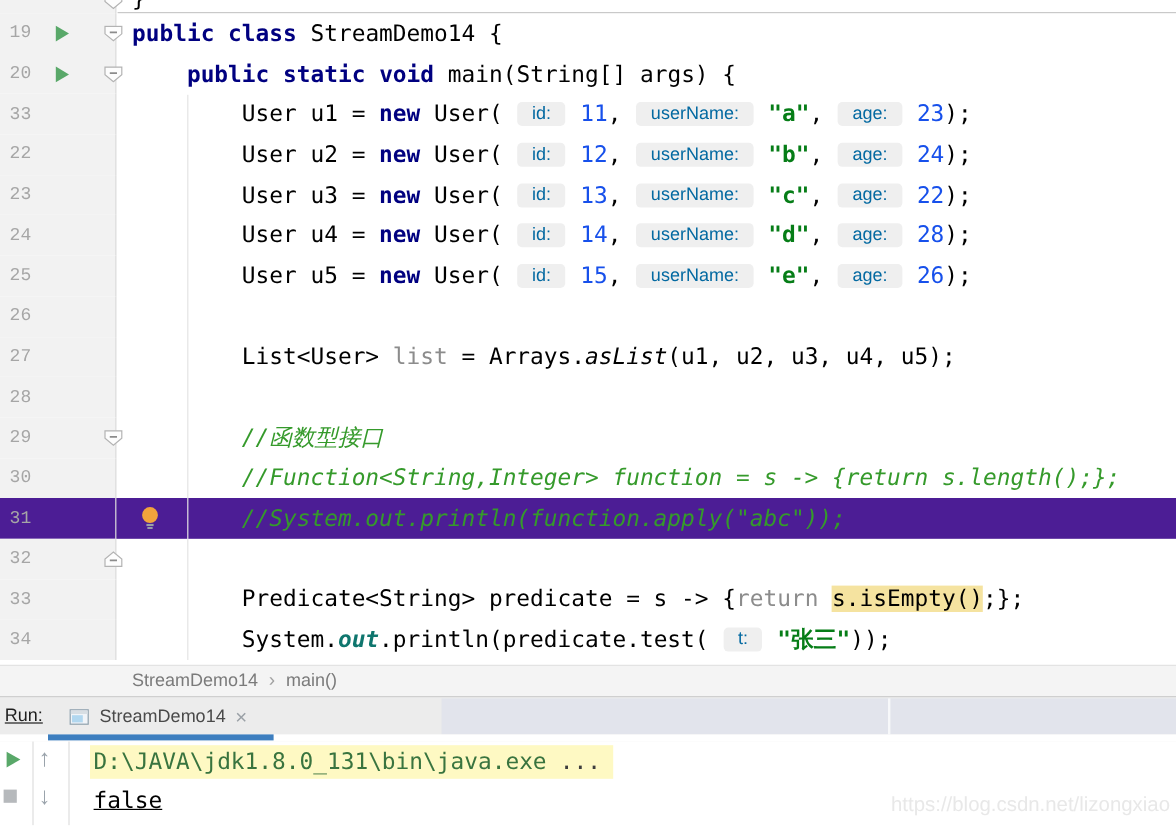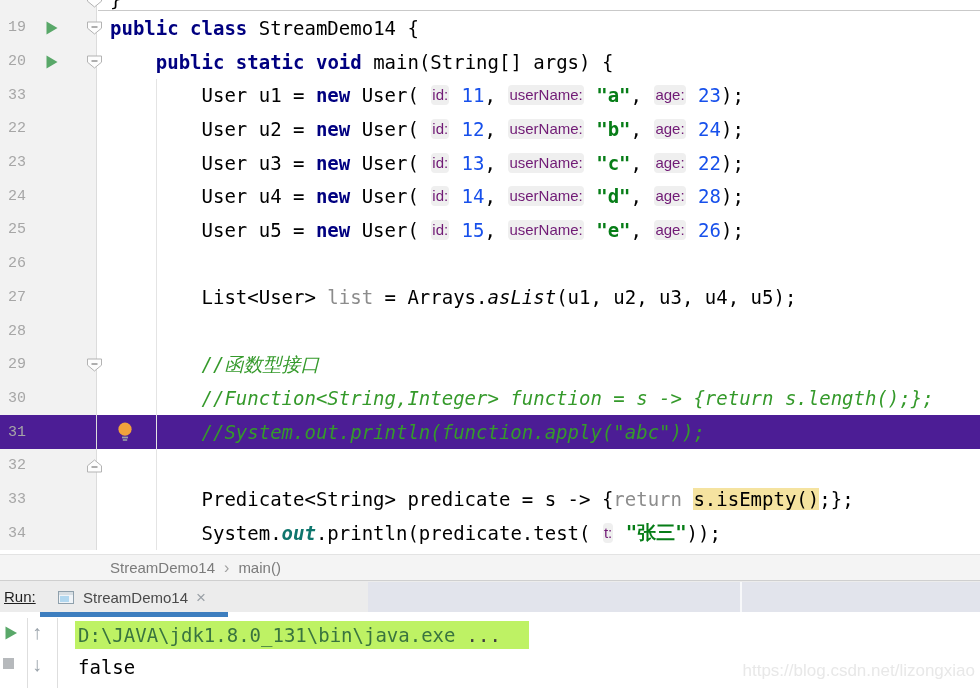--- a/index.html
+++ b/index.html
@@ -28,22 +28,22 @@
         font-size:19px;color:#000;z-index:1;}
   .tk-kw{color:#000080;font-weight:700;}
   .tk-plain{color:#000;}
   .tk-num{color:#1750eb;}
   .tk-str{color:#067d17;font-weight:700;}
   .tk-cmt{color:#359a2b;font-style:italic;}
   .tk-gray{color:#8c8c8c;}
   .tk-it{font-style:italic;}
   .tk-field{color:#0f766e;font-weight:700;font-style:italic;}
   .tk-hlw{background:#f5e3a0;}
-  .chip{font-family:"Liberation Sans","DejaVu Sans",sans-serif;font-size:15px;color:#701a75;
-        background:#efefef;border-radius:4px;padding:1px 1px;margin:0 1px;line-height:18px;}
+  .chip{font-family:"Liberation Sans","DejaVu Sans",sans-serif;font-size:15px;color:#0369a1;
+        background:#efefef;border-radius:4px;padding:1px 12px;margin:0 1px;line-height:18px;}
   .sep-line{position:absolute;left:98px;right:0;top:10px;height:1px;background:#c9c9c9;}
   .indent-guide{position:absolute;left:156px;top:79px;height:471px;width:1px;background:#e4e4e4;}
 
   
   .breadcrumbs{position:absolute;left:0;top:554px;width:980px;height:26px;background:#f4f4f4;
                border-top:1px solid #e3e3e3;box-sizing:border-box;display:flex;align-items:center;
                padding-left:110px;font-size:15px;color:#7b7b7b;}
   .crumb-sep{color:#a0a0a0;margin:0 9px;font-size:16px;}
 
   
@@ -64,28 +64,28 @@
   .underline{position:absolute;left:40px;width:188px;bottom:1px;height:5px;background:#3d7ebf;}
 
   
   .console{position:absolute;left:0;top:618px;width:980px;height:70px;background:#fff;}
   .c-sep{position:absolute;top:0;bottom:0;width:1px;background:#dedede;}
   .c-sep.s1{left:27px;} .c-sep.s2{left:57px;}
   .c-play{position:absolute;left:3px;top:7px;line-height:0;}
   .c-stop{position:absolute;left:3px;top:40px;width:11px;height:11px;background:#b6b9bc;display:block;}
   .c-up,.c-down{position:absolute;left:32px;font-size:20px;color:#9aa3ab;line-height:1;}
   .c-up{top:4px;} .c-down{top:36px;}
-  .c-line1{position:absolute;left:75px;top:3px;height:28px;background:#bef264;display:flex;
-           align-items:center;padding:0 28px 0 3px;width:fit-content;text-align:center;}
+  .c-line1{position:absolute;left:75px;top:3px;height:28px;background:#fef9c3;display:flex;
+           align-items:center;padding:0 10px 0 3px;width:fit-content;text-align:center;}
   .c-line1 .cmd{font-family:"DejaVu Sans Mono","Liberation Mono",monospace;font-size:19px;color:#39743f;}
   .c-line1 .ellipsis{font-family:"DejaVu Sans Mono","Liberation Mono",monospace;font-size:19px;
                      color:#3d3d3d;margin-left:11px;}
   .c-line2{position:absolute;left:75px;top:34px;height:30px;display:flex;align-items:center;
            padding-left:3px;font-family:"DejaVu Sans Mono","Liberation Mono",monospace;
-           font-size:19px;color:#000;}
+           font-size:19px;color:#000;text-decoration:underline;}
 
   .watermark{position:absolute;right:5px;bottom:7px;font-size:17px;color:#e8e8e8;}
 </style>
 </head>
 <body>
 
 <div class="page">
 
   <div class="editor">
     <div class="row partial">

